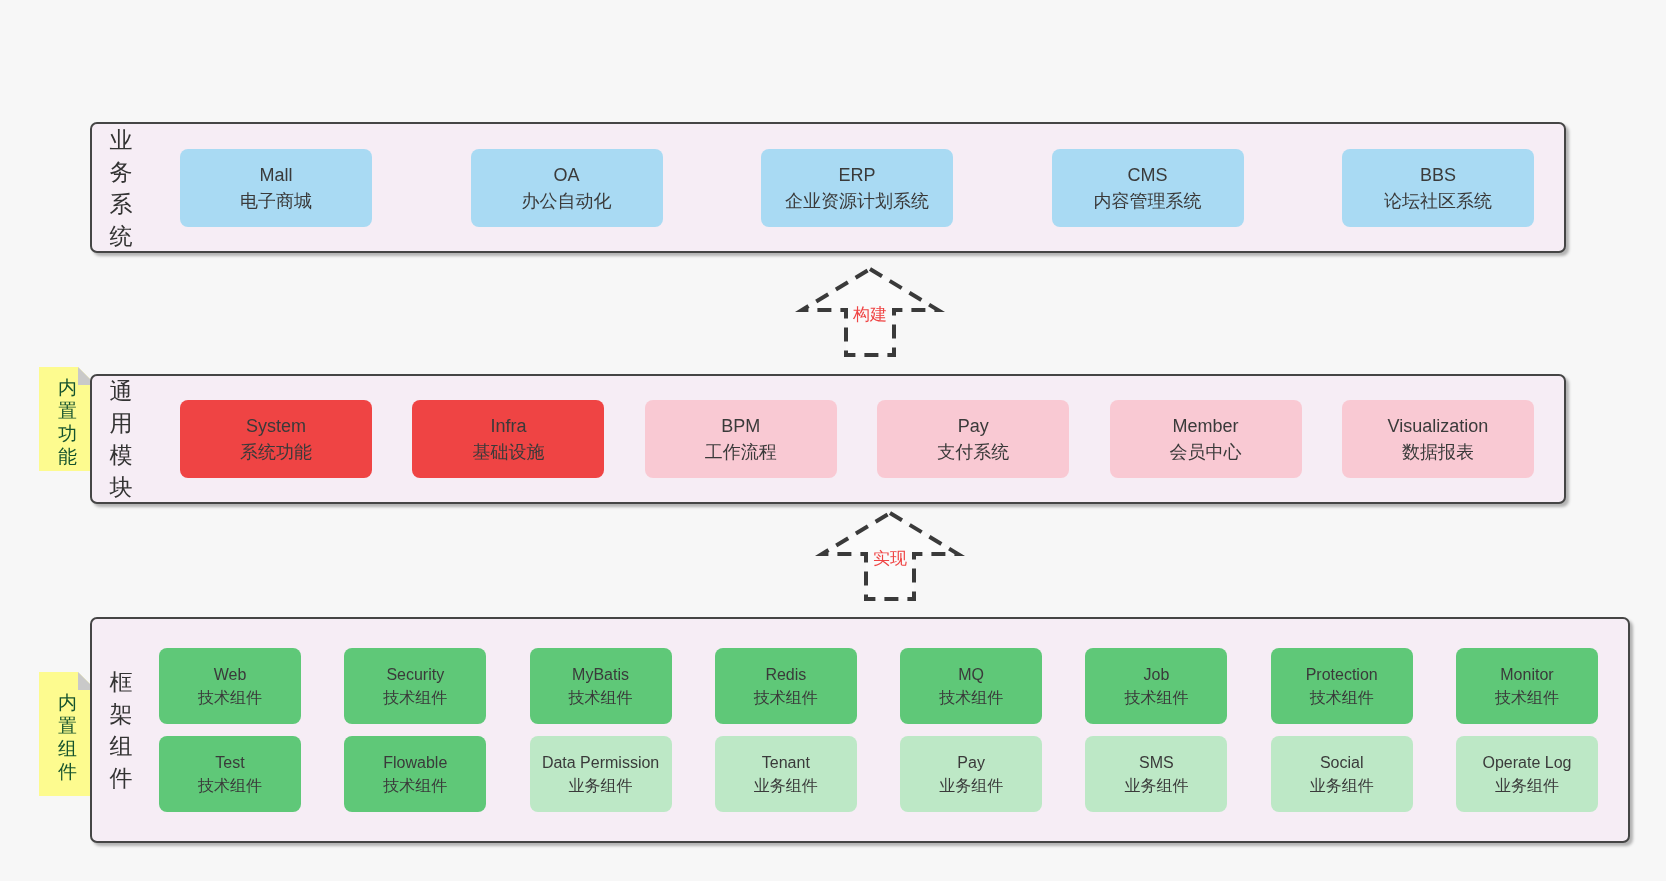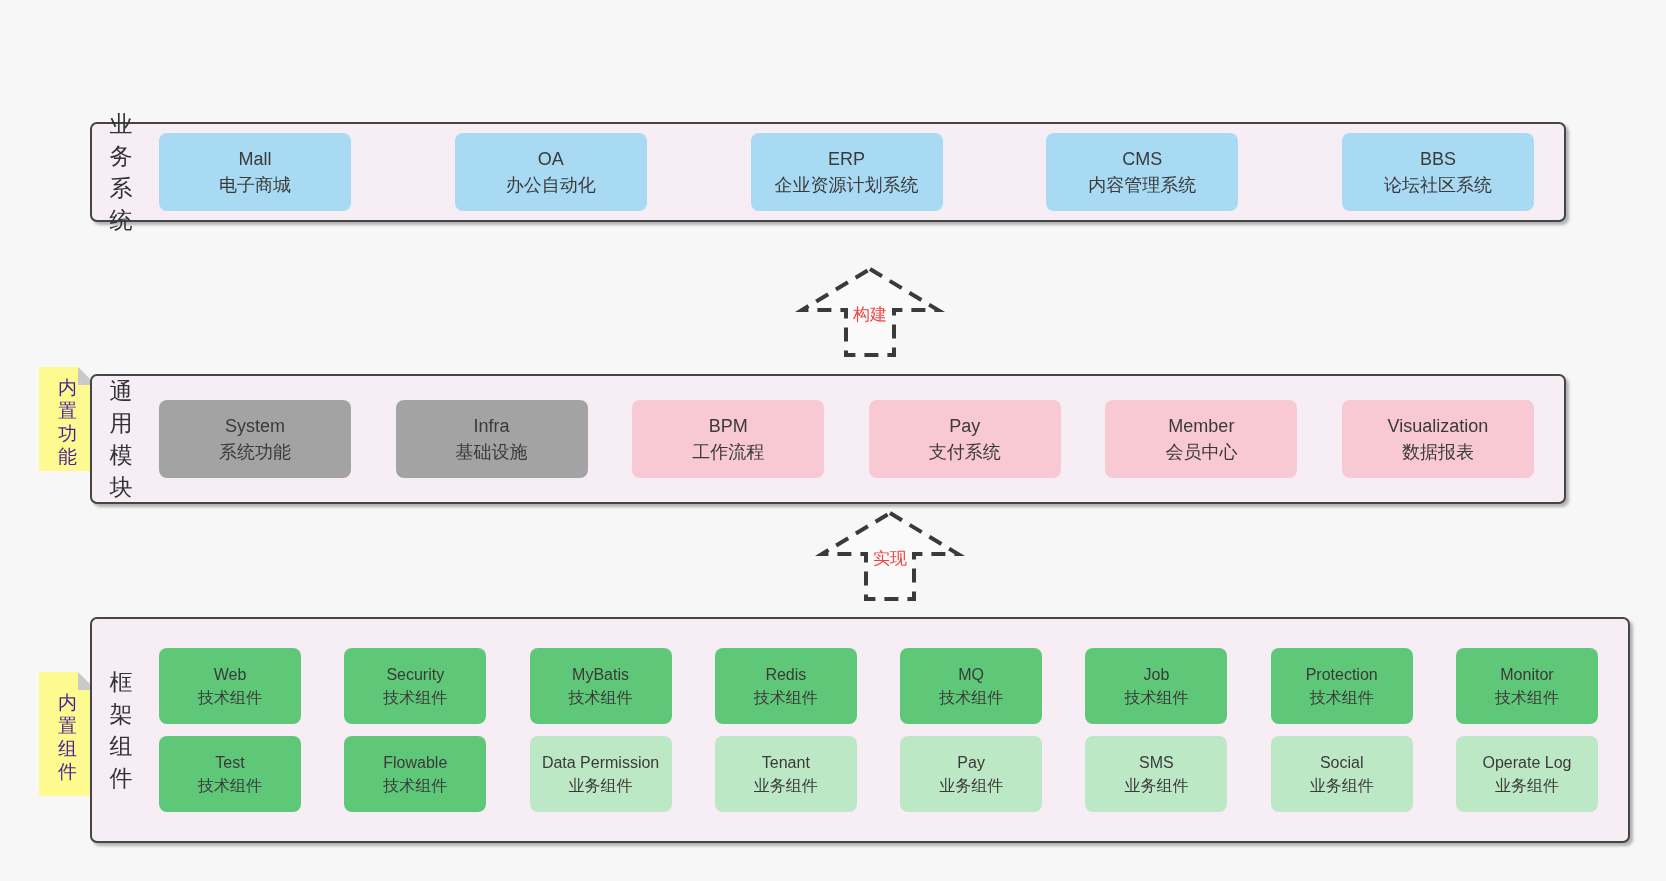--- a/index.html
+++ b/index.html
@@ -8,21 +8,21 @@
     background:#f7f7f7;color:#3a3a3a;
     font-family:"Liberation Sans","DejaVu Sans",sans-serif;
   }
   
   .layer{
     position:absolute;z-index:2;box-sizing:border-box;
     background:#f6edf5;border:2px solid #454545;border-radius:7px;
     box-shadow:3px 3px 3px rgba(0,0,0,.28);
     display:flex;align-items:center;
   }
-  .layer1{left:90px;top:122px;width:1476px;height:100px;}
+  .layer1{left:90px;top:122px;width:1476px;height:131px;}
   .layer2{left:90px;top:374px;width:1476px;height:130px;}
   .layer3{left:90px;top:617px;width:1540px;height:226px;}
   .vlabel{
     flex:none;width:28px;margin-left:15px;
     font-size:23px;line-height:32px;text-align:center;
     word-break:break-all;overflow-wrap:anywhere;color:#333;
   }
   .boxes{
     flex:1;display:flex;justify-content:space-between;align-items:center;
     padding:0 30px 0 24px;
@@ -32,24 +32,24 @@
     justify-content:space-between;align-items:center;row-gap:12px;
     padding:0 30px 0 24px;
   }
   
   .box{
     box-sizing:border-box;border-radius:8px;
     display:flex;flex-direction:column;justify-content:center;align-items:center;
     text-align:center;
   }
   .box .bt,.box .bs{display:block;}
-  .big{width:192px;height:78px;font-size:18px;line-height:26px;}
+  .big{width:192px;height:78px;font-size:18px;line-height:26px;margin-left:21px;}
   .small{width:142px;height:76px;font-size:16px;line-height:23px;padding:2px;}
   .blue{background:#a9daf3;}
-  .red{background:#a3a3a3;}
+  .red{background:#ef4444;}
   .pink{background:#f9c9d3;}
   .green{background:#5fc878;}
   .lightgreen{background:#bde8c6;}
   
   .arrow{position:absolute;z-index:1;width:150px;height:92px;}
   .arrow1{left:795px;top:266px;}
   .arrow2{left:815px;top:510px;}
   .arrow svg{display:block;width:150px;height:92px;}
   .arrow path{fill:#fafafa;stroke:#3a3a3a;stroke-width:4;stroke-dasharray:14 9;}
   .arrow-label{
@@ -66,21 +66,21 @@
   .sticky::before{ 
     content:"";position:absolute;top:0;right:0;width:18px;height:18px;
     background:#f7f7f7;clip-path:polygon(0 0,100% 0,100% 100%);
   }
   .sticky::after{ 
     content:"";position:absolute;top:0;right:0;width:18px;height:18px;
     background:#c9c9c9;clip-path:polygon(0 0,100% 100%,0 100%);
   }
   .sticky-text{
     display:block;width:21px;font-size:19px;line-height:23px;text-align:center;
-    word-break:break-all;overflow-wrap:anywhere;color:#4c1d95;margin-top:6px;
+    word-break:break-all;overflow-wrap:anywhere;color:#14532d;margin-top:6px;
   }
 </style>
 </head>
 <body>
 
 <section class="layer layer1">
   <div class="vlabel">业务系统</div>
   <div class="boxes">
     <div class="box big blue">
       <span class="bt">Mall</span>

